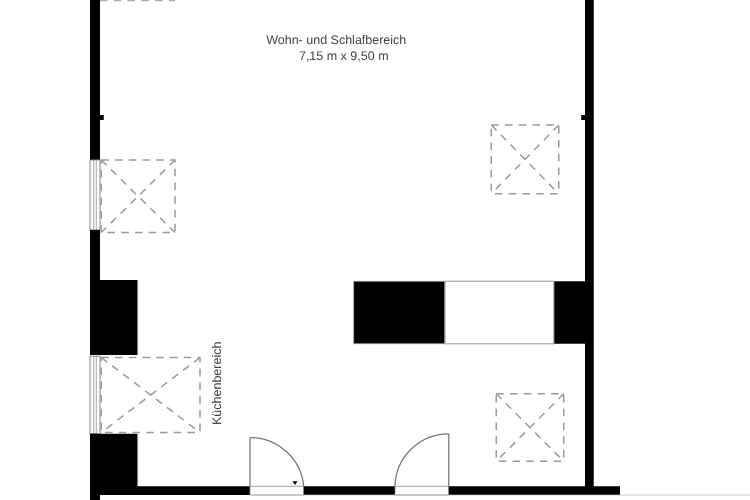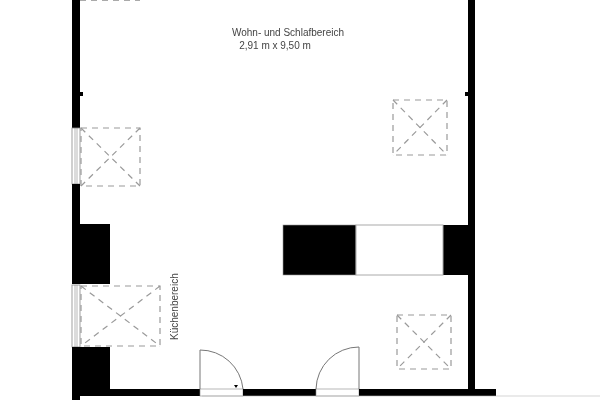--- a/index.html
+++ b/index.html
@@ -1,19 +1,19 @@
 <!DOCTYPE html>
 <html><head>
   <meta charset="utf-8">
   <style>
     html, body { margin: 0; padding: 0; background: #ffffff; }
     body { width: 600px; height: 400px; overflow: hidden; position: relative; font-family: "Liberation Sans", sans-serif; }
     svg { position: absolute; left: 0; top: 0; }
     .label { position: absolute; color: #444; font-size: 10px; text-align: center; line-height: 13px; }
-    .room-title { left: 188px; top: 26px; width: 200px; }
+    .room-title { left: 169px; top: 26px; width: 200px; }
     .room-dim { left: 175px; top: 39px; width: 200px; }
     .kitchen-label { left: 168px; top: 340px; transform: rotate(-90deg); transform-origin: left top; white-space: nowrap; }
   </style>
 </head>
 <body>
 
 <svg width="600" height="400" viewBox="0 0 600 400">
 
   <rect x="72" y="0" width="8" height="128" fill="#000"></rect>
 
@@ -81,14 +81,14 @@
   </g>
   <g fill="none" stroke="#777" stroke-width="1">
     <line x1="359" y1="347" x2="359" y2="389"></line>
     <path d="M359 347 A43 43 0 0 0 316 389"></path>
   </g>
 
   <line x1="202" y1="396" x2="600" y2="396" stroke="#bbb" stroke-width="0.6"></line>
 </svg>
 
 <div class="label room-title">Wohn- und Schlafbereich</div>
-<div class="label room-dim">2,91 m x 9,50 m</div>
+<div class="label room-dim">7,15 m x 9,50 m</div>
 <div class="label kitchen-label">Küchenbereich</div>
 
 </body></html>

